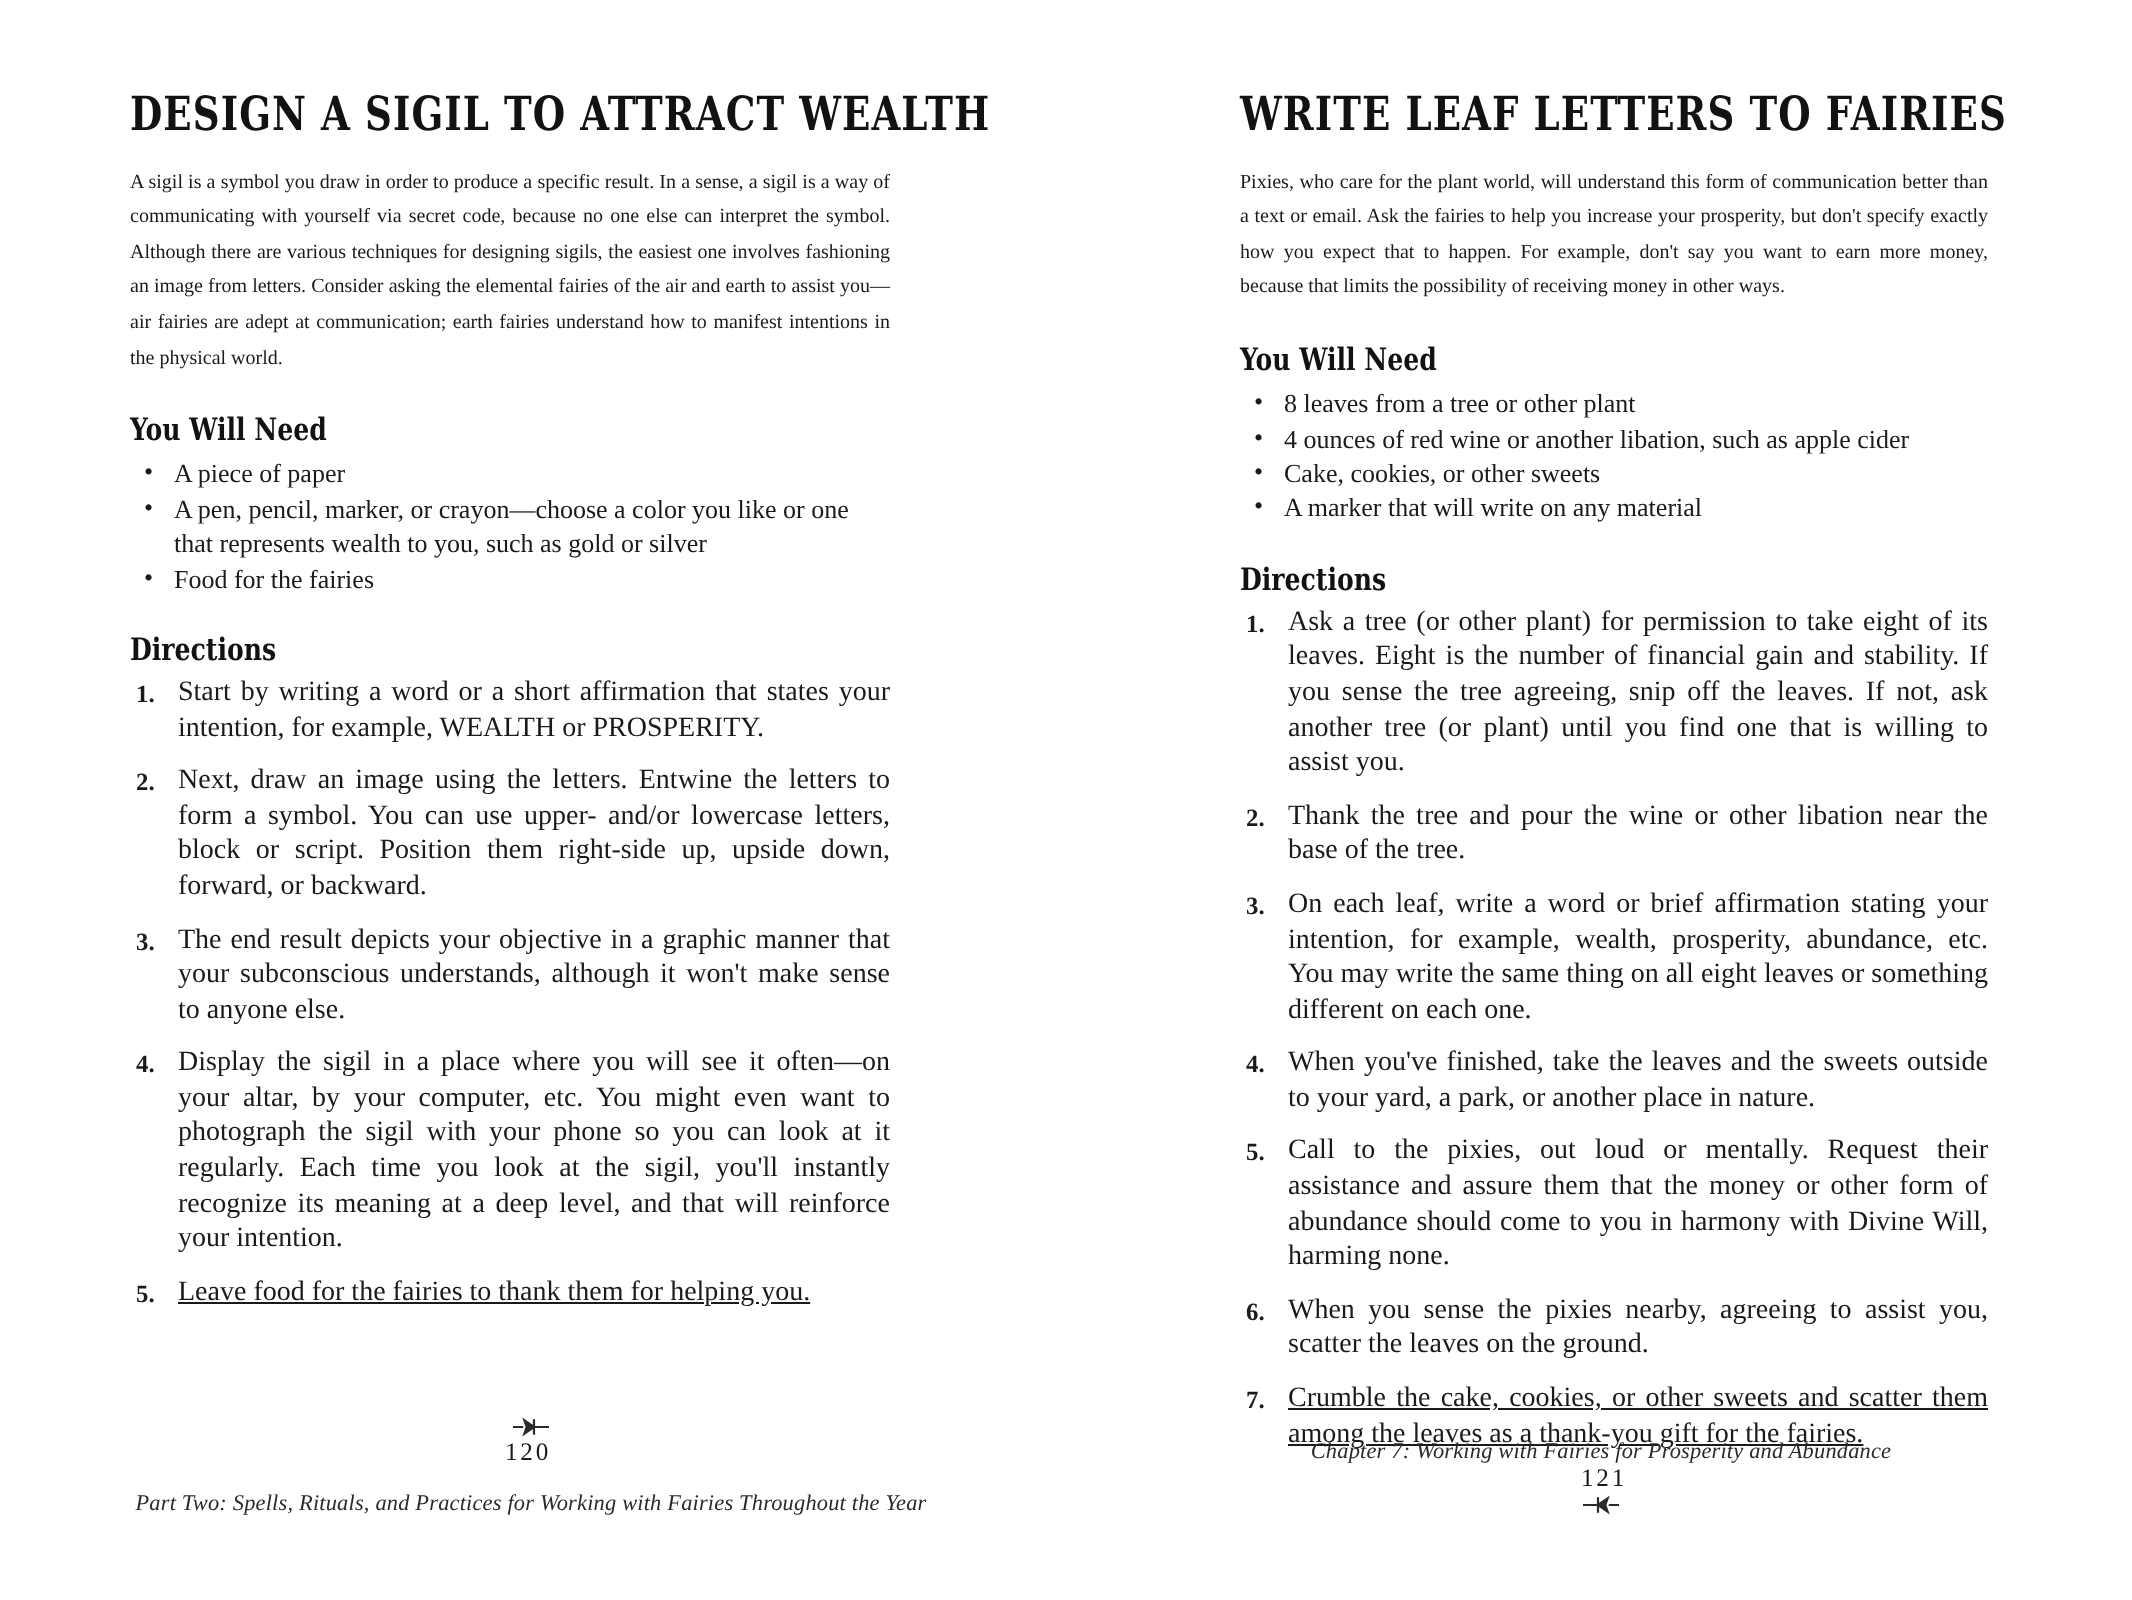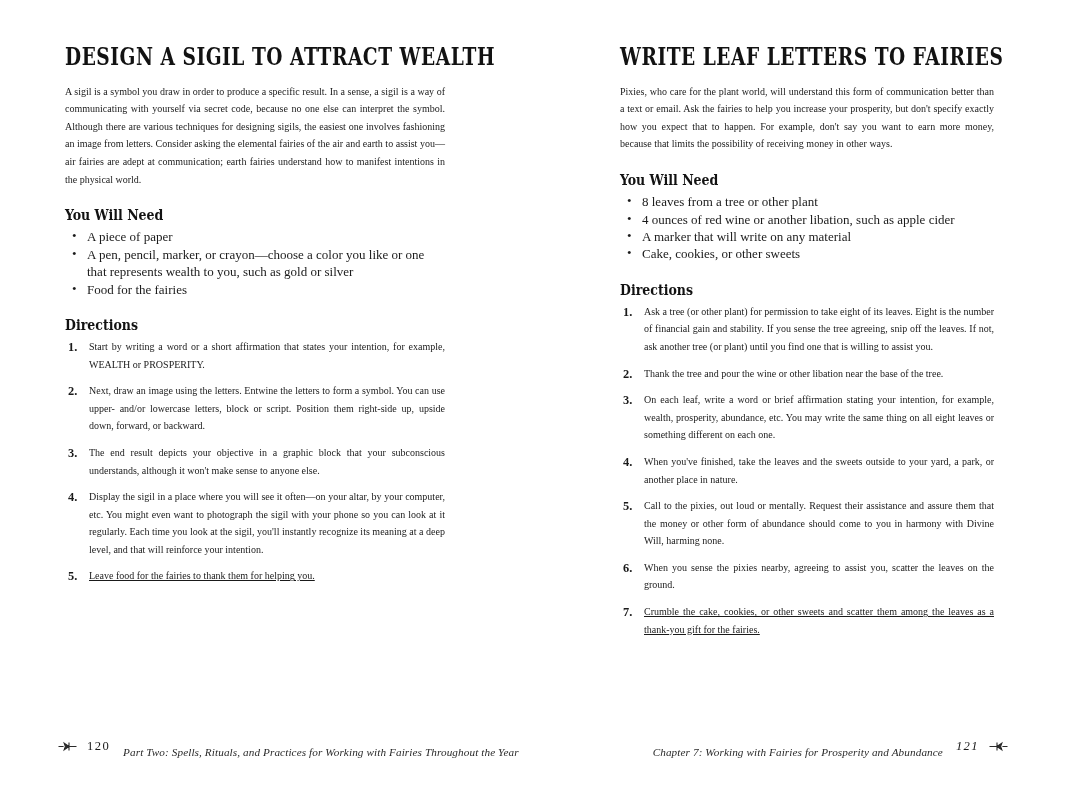--- a/index.html
+++ b/index.html
@@ -95,21 +95,21 @@
   
   ol.directions {
     list-style: none;
     margin: 0;
     padding: 0;
     counter-reset: dirnum;
   }
   ol.directions > li {
     position: relative;
     padding-left: 24px;
-    font-size: 10px;
+    font-size: 14px;
     line-height: 17.6px;
     margin-bottom: 9px;
     text-align: justify;
     text-justify: inter-word;
   }
   ol.directions > li::before {
     counter-increment: dirnum;
     content: counter(dirnum) ".";
     position: absolute;
     left: 3px;
@@ -126,32 +126,33 @@
     position: absolute;
     bottom: 42px;
     left: 0;
     right: 0;
     display: flex;
     align-items: center;
     font-style: italic;
     font-size: 11.2px;
     color: #2a2a2a;
     letter-spacing: 0.1px;
+    flex-direction: column;
   }
   .footer-left  { padding-left: 58px;  padding-right: 60px; }
   .footer-right { padding-right: 58px; padding-left: 60px; justify-content: flex-end; }
 
   .page-number {
     font-style: normal;
     font-size: 12.6px;
     letter-spacing: 1.4px;
     color: #1a1a1a;
   }
   .footer-left .page-number  { margin: 0 13px 0 10px; }
-  .footer-right .page-number { margin: 0 10px 0 13px; font-style: italic; }
+  .footer-right .page-number { margin: 0 10px 0 13px; }
 
   .footer-text { white-space: nowrap; margin-top: 12px; }
 
   .ornament {
     display: inline-block;
     width: 19px;
     height: 11px;
     flex: 0 0 auto;
   }
   .ornament svg { display: block; }
@@ -174,21 +175,21 @@
       <li>A piece of paper</li>
       <li>A pen, pencil, marker, or crayon—choose a color you like or one that represents wealth to you, such as gold or silver</li>
       <li>Food for the fairies</li>
     </ul>
 
     <h2 class="sub-heading section-gap-top">Directions</h2>
 
     <ol class="directions">
       <li>Start by writing a word or a short affirmation that states your intention, for example, WEALTH or PROSPERITY.</li>
       <li>Next, draw an image using the letters. Entwine the letters to form a symbol. You can use upper- and/or lowercase letters, block or script. Position them right-side up, upside down, forward, or backward.</li>
-      <li>The end result depicts your objective in a graphic block that your subconscious understands, although it won't make sense to anyone else.</li>
+      <li>The end result depicts your objective in a graphic manner that your subconscious understands, although it won't make sense to anyone else.</li>
       <li>Display the sigil in a place where you will see it often—on your altar, by your computer, etc. You might even want to photograph the sigil with your phone so you can look at it regularly. Each time you look at the sigil, you'll instantly recognize its meaning at a deep level, and that will reinforce your intention.</li>
       <li>Leave food for the fairies to thank them for helping you.</li>
     </ol>
 
     <div class="footer footer-left">
       <span class="ornament">
         <svg width="19" height="11" viewBox="0 0 19 11">
           <path d="M18.5 5.5 L11 5.5 M11 1.6 L11 9.4 M11 5.5 L6.2 2.2 L7.4 5.5 L6.2 8.8 Z M5.6 5.5 L0.5 5.5" stroke="#2a2a2a" stroke-width="1.1" fill="#2a2a2a" stroke-linejoin="miter"></path>
         </svg>
       </span>
@@ -202,22 +203,22 @@
 
     <h1 class="chapter-heading">Write Leaf Letters to Fairies</h1>
 
     <p class="body">Pixies, who care for the plant world, will understand this form of communication better than a text or email. Ask the fairies to help you increase your prosperity, but don't specify exactly how you expect that to happen. For example, don't say you want to earn more money, because that limits the possibility of receiving money in other ways.</p>
 
     <h2 class="sub-heading section-gap-top">You Will Need</h2>
 
     <ul class="needs">
       <li>8 leaves from a tree or other plant</li>
       <li>4 ounces of red wine or another libation, such as apple cider</li>
+      <li>Cake, cookies, or other sweets</li>
       <li>A marker that will write on any material</li>
-      <li>Cake, cookies, or other sweets</li>
     </ul>
 
     <h2 class="sub-heading section-gap-top">Directions</h2>
 
     <ol class="directions">
       <li>Ask a tree (or other plant) for permission to take eight of its leaves. Eight is the number of financial gain and stability. If you sense the tree agreeing, snip off the leaves. If not, ask another tree (or plant) until you find one that is willing to assist you.</li>
       <li>Thank the tree and pour the wine or other libation near the base of the tree.</li>
       <li>On each leaf, write a word or brief affirmation stating your intention, for example, wealth, prosperity, abundance, etc. You may write the same thing on all eight leaves or something different on each one.</li>
       <li>When you've finished, take the leaves and the sweets outside to your yard, a park, or another place in nature.</li>
       <li>Call to the pixies, out loud or mentally. Request their assistance and assure them that the money or other form of abundance should come to you in harmony with Divine Will, harming none.</li>

